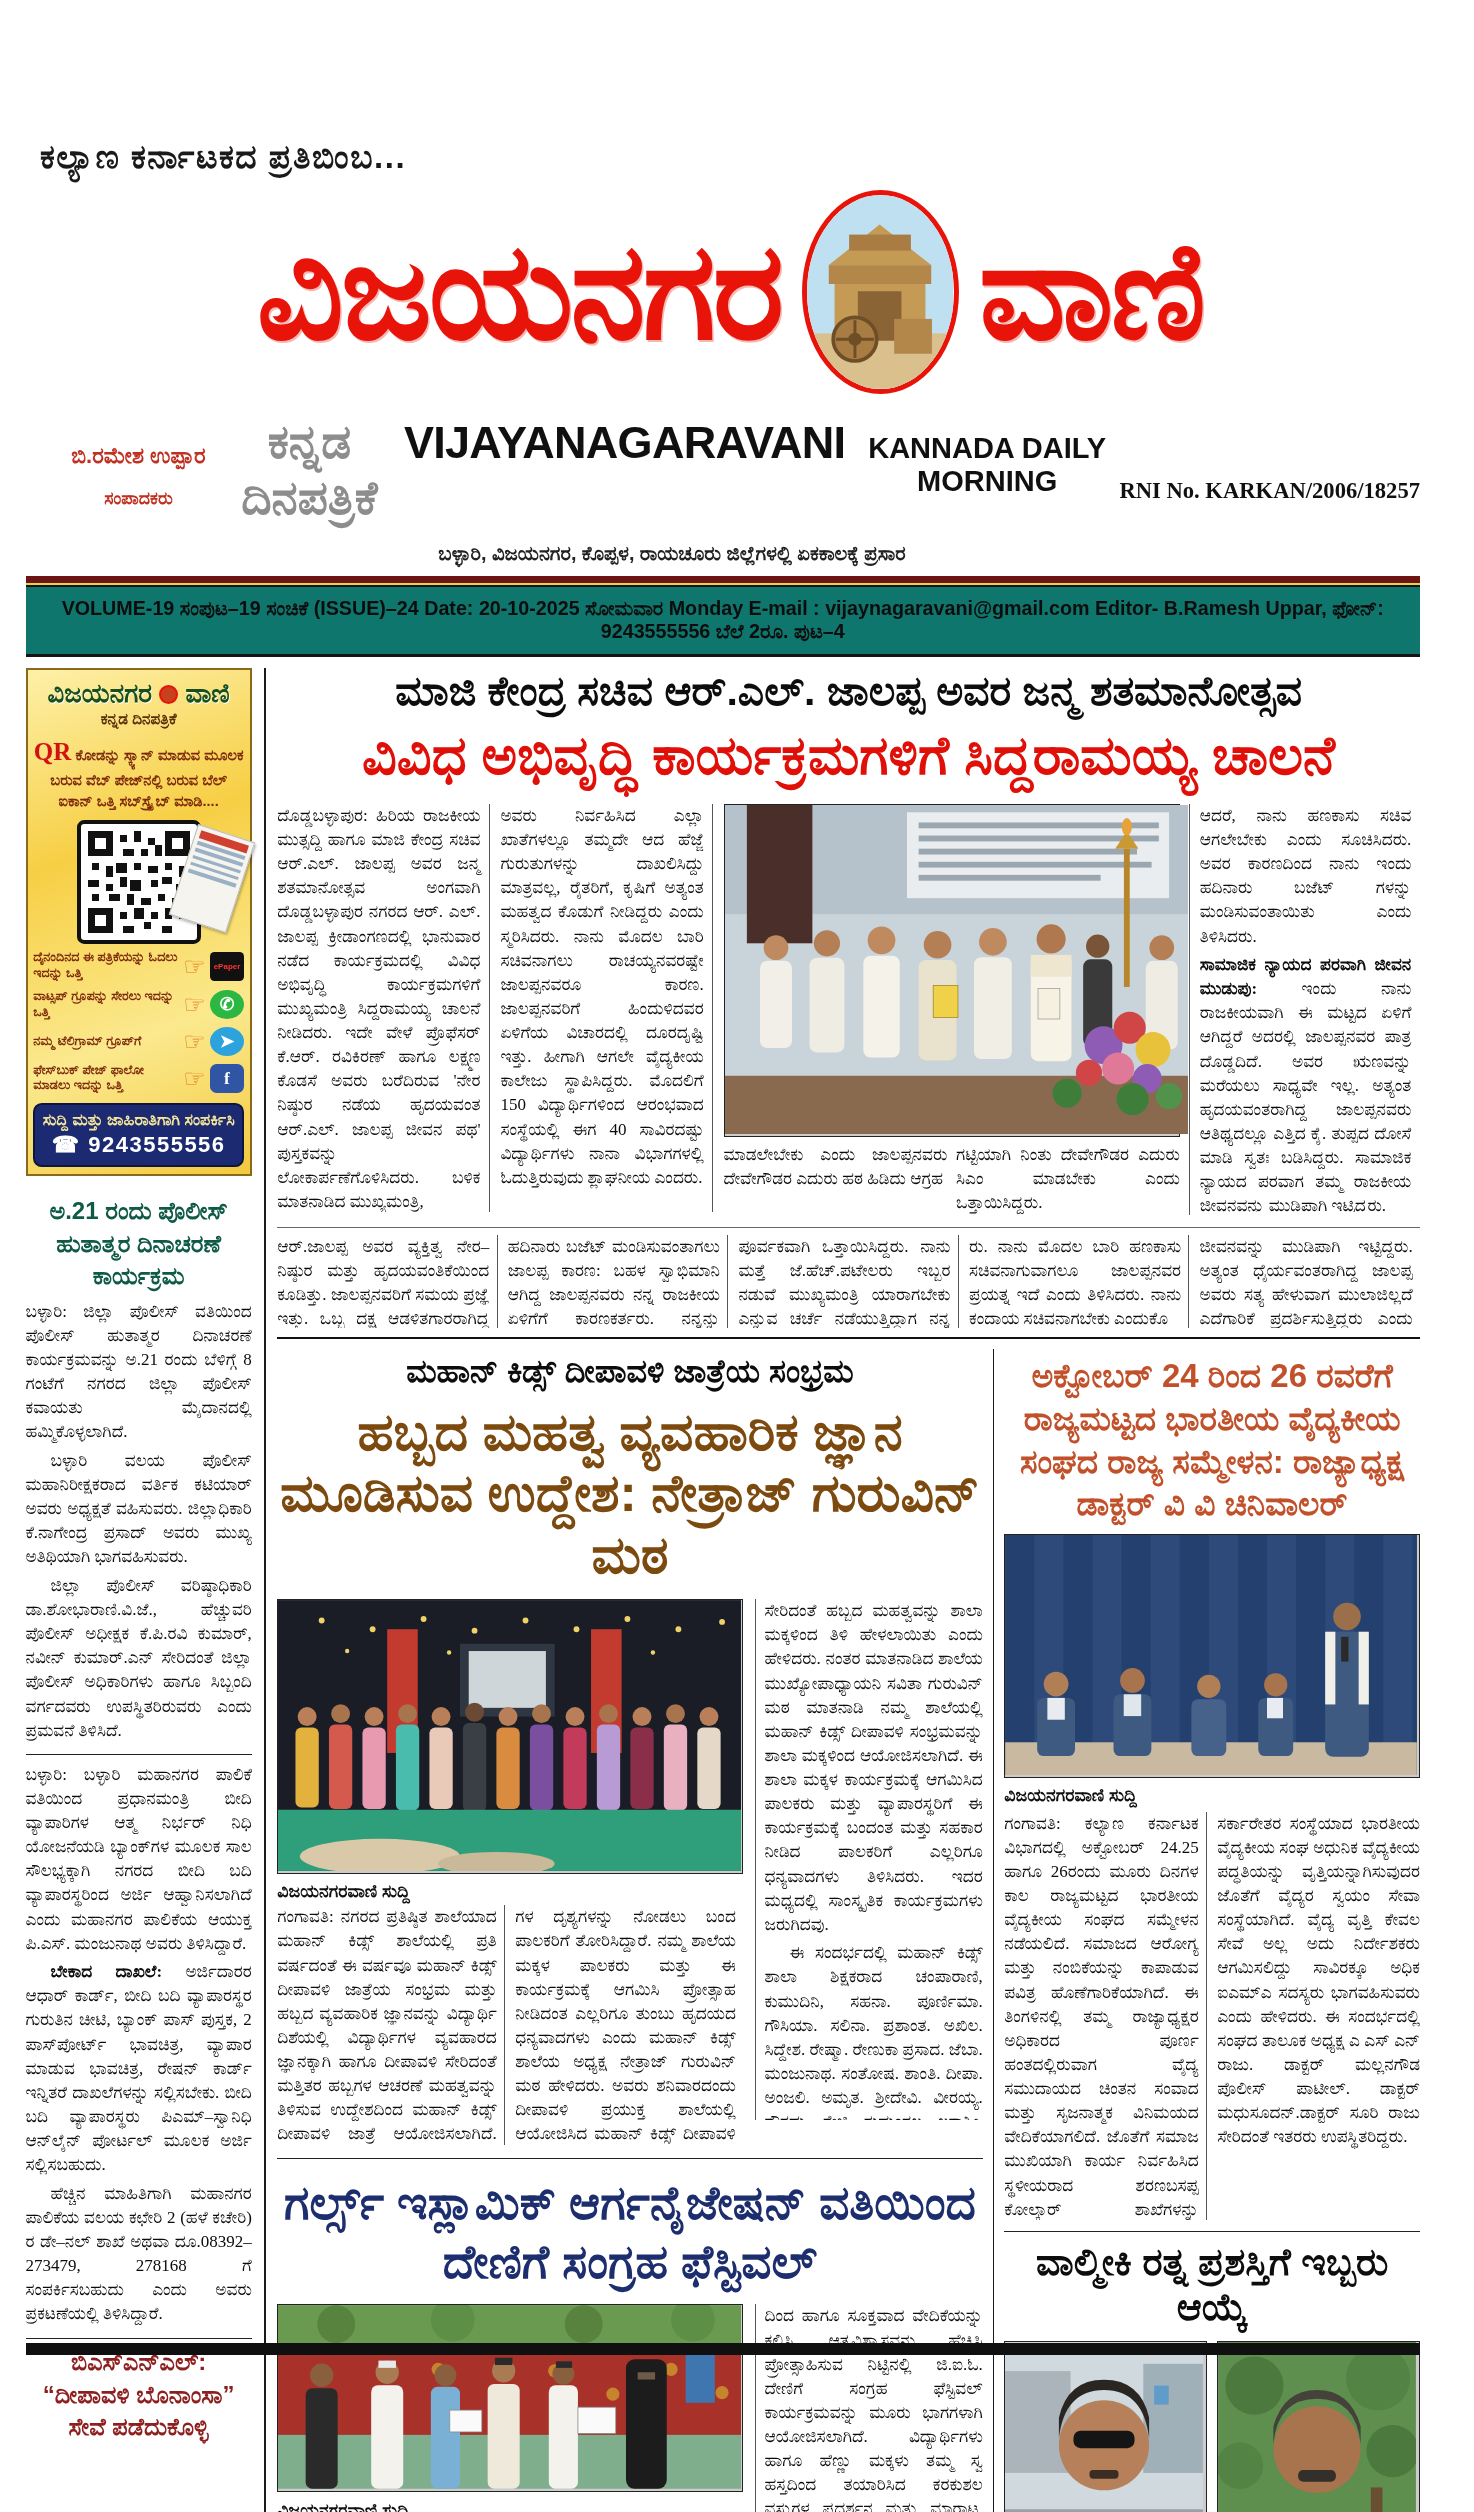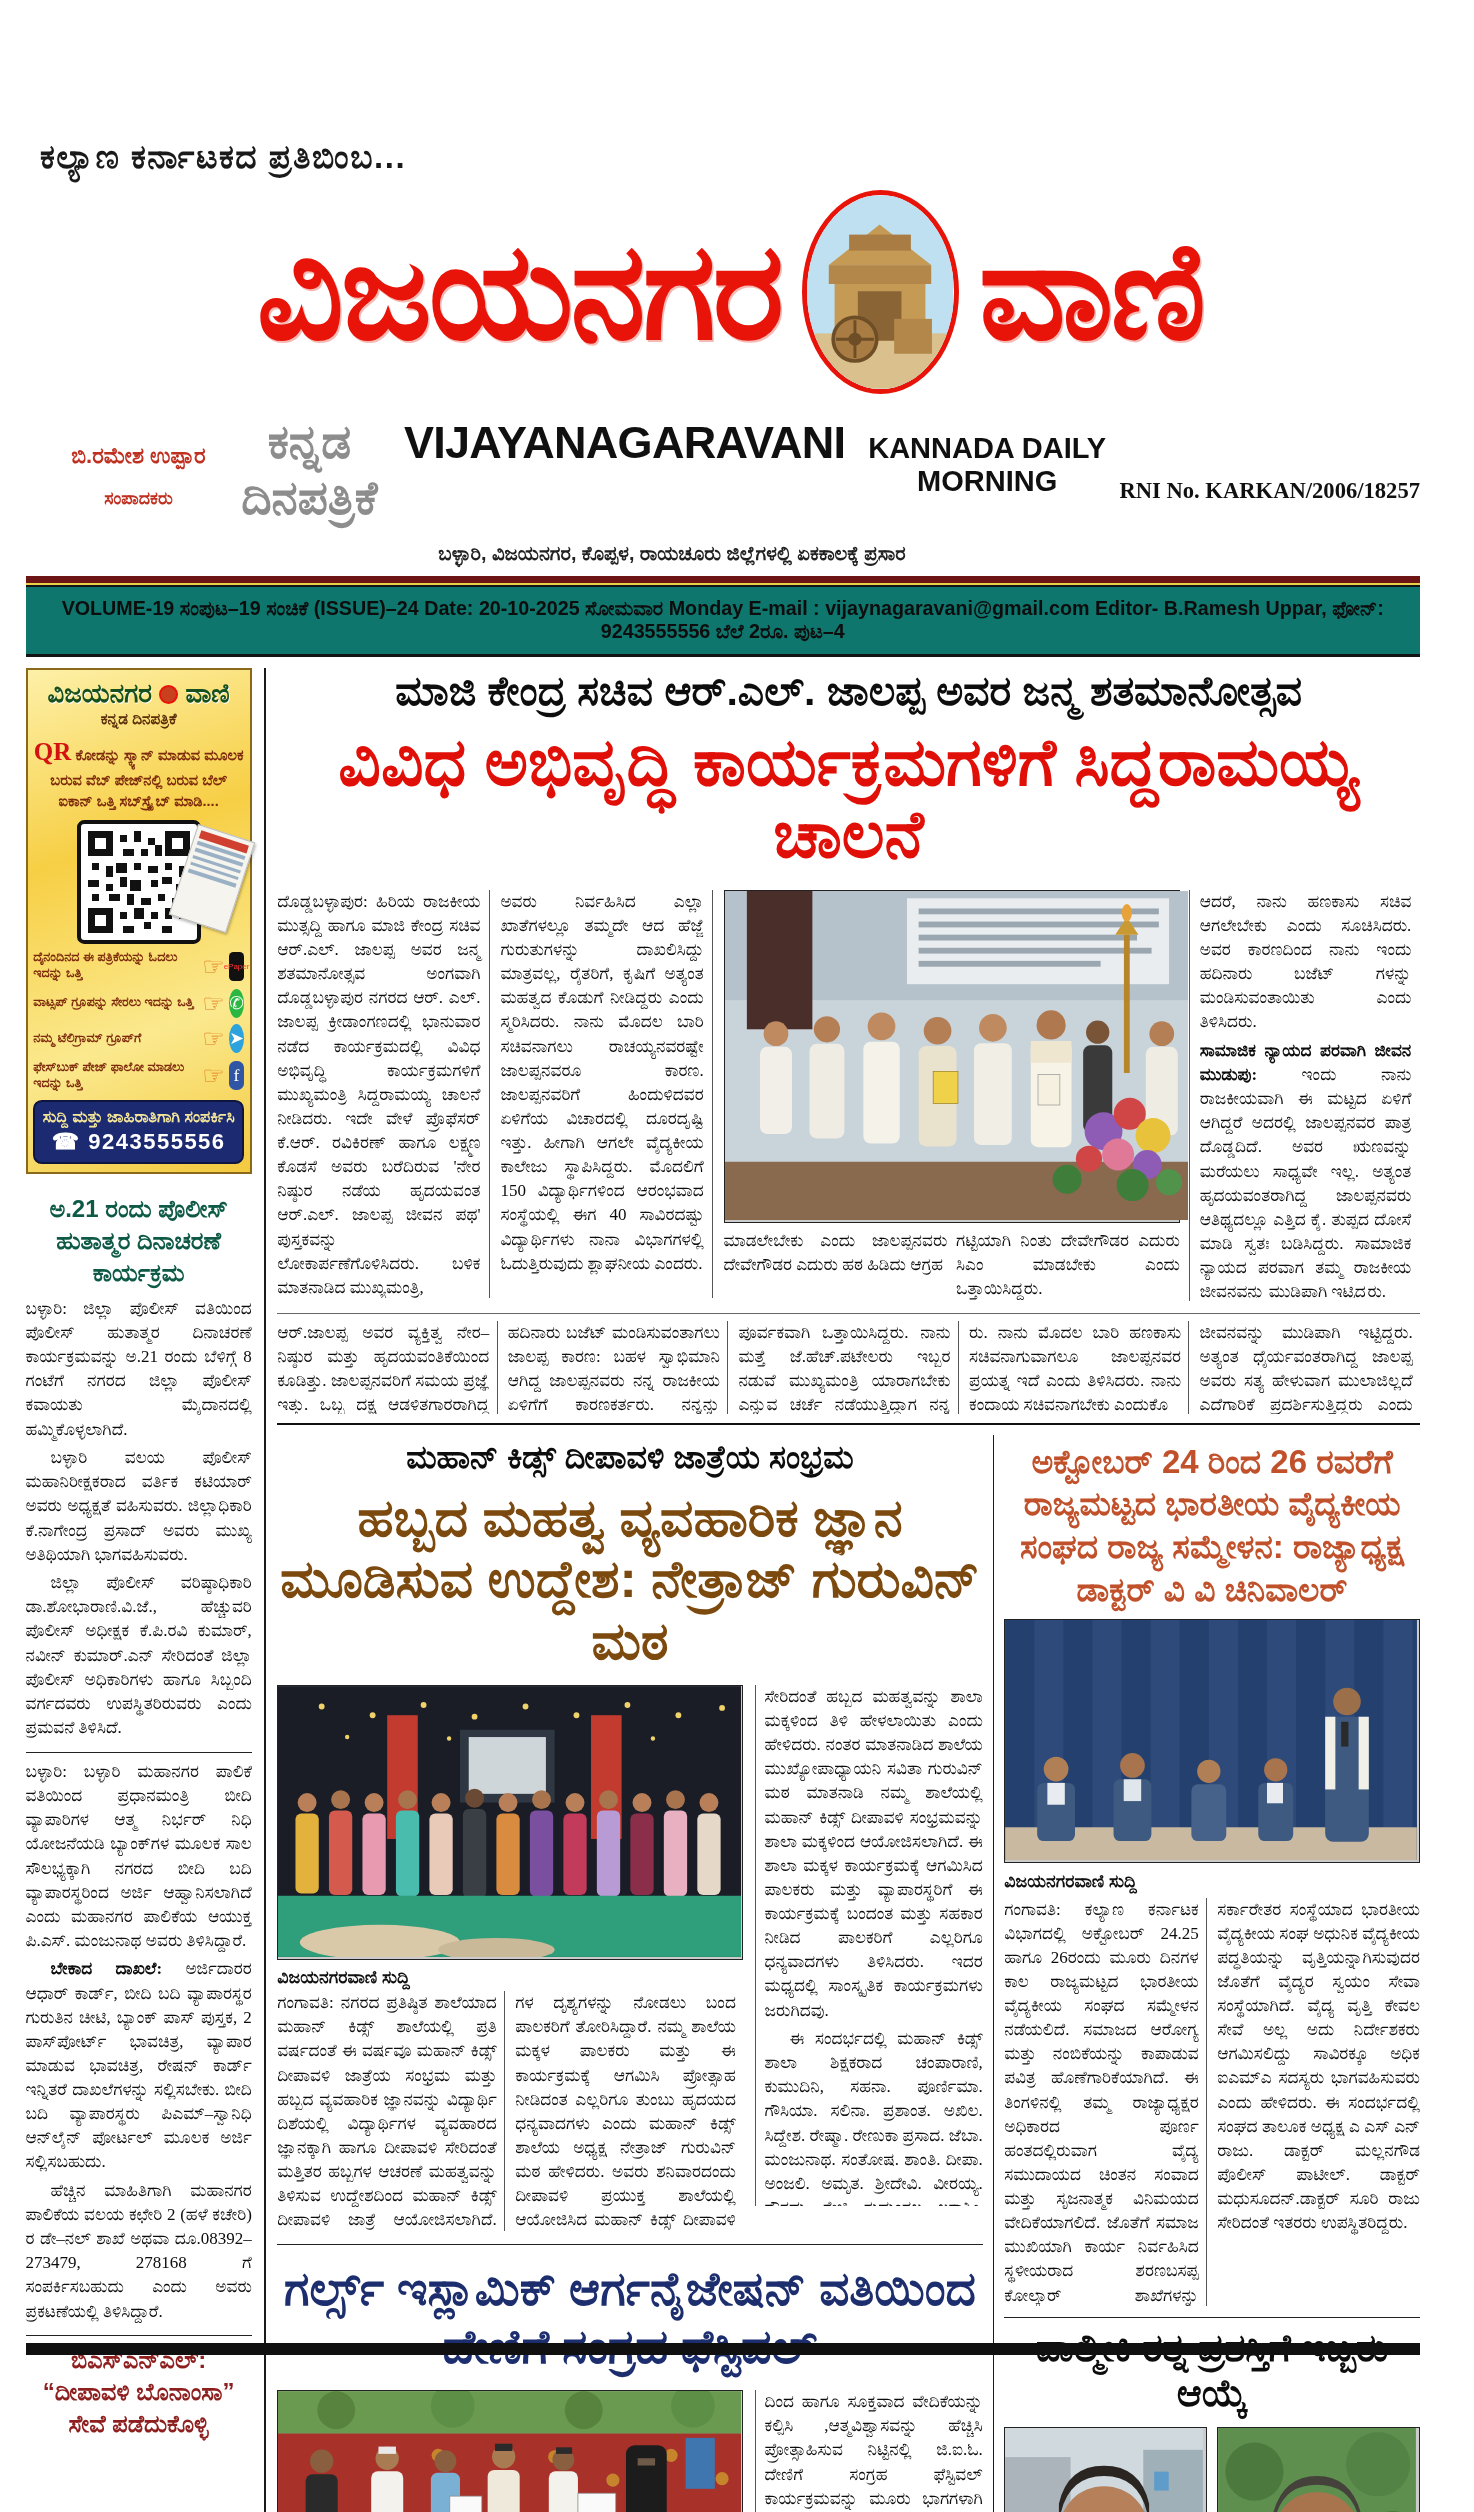--- a/index.html
+++ b/index.html
@@ -46,22 +46,22 @@
   .ad-desc .qr-word { color:#d41111; font-size:25px; font-family:"Liberation Serif",serif; }
   .qr-card { width:124px; height:124px; margin:7.3px auto 4.4px; background:#fff; border:4.4px solid #111; border-radius:7.3px;
              display:flex; align-items:center; justify-content:center; position:relative; }
   .ad-paper-thumb { position:absolute; right:-45px; top:7.3px; width:60px; height:95px; background:#f6f4ee;
                     border:1.5px solid #bbb; transform:rotate(18deg); box-shadow:1.5px 1.5px 2.9px rgba(0,0,0,.3); }
   .ad-paper-thumb i { display:block; height:7.3px; margin:4.4px 4.4px 0; background:#d04030; }
   .ad-paper-thumb em { display:block; height:3.6px; margin:3.6px 4.4px 0; background:#9ab0c4; }
   .ad-row { display:flex; align-items:center; justify-content:space-between; gap:4.4px; margin-top:6.6px; text-align:left; }
   .ad-row-text { font-size:12.7px; font-weight:bold; color:#7d2a0c; flex:1; line-height:1.25; }
   .finger { color:#e07820; font-size:25px; line-height:1; }
-  .soc { width:15px; height:29px; border-radius:50%; display:flex; align-items:center; justify-content:center;
-         color:#fff; font-weight:normal; font-size:17.5px; flex:0 0 auto; }
+  .soc { width:34px; height:29px; border-radius:50%; display:flex; align-items:center; justify-content:center;
+         color:#fff; font-weight:bold; font-size:17.5px; flex:0 0 auto; }
   .soc.epaper { border-radius:4.4px; background:#111; color:#f33; font-size:8px; }
   .soc.wa { background:#2bb741; }
   .soc.tg { background:#2ca3dc; }
   .soc.fb { border-radius:6.6px; background:#2f55a4; font-family:"Liberation Serif",serif; }
   .ad-contact { margin-top:8.7px; background:#1c2a72; border:2.2px solid #0d1540; border-radius:8.7px; padding:5.8px 2.9px 7.3px; }
   .ad-contact-line1 { color:#f5e79a; font-size:16px; font-weight:bold; }
   .ad-contact-line2 { color:#ffffff; font-size:22px; font-weight:bold; margin-top:2.9px; letter-spacing:1.5px; }
 
   
   .rail-article { border-top:1.5px solid #222; margin-top:11.7px; padding-top:7.3px; }
@@ -71,21 +71,21 @@
   .rail-head.magenta { color:#b43fa0; }
   .rail-head.maroon { color:#8e1f1f; }
   .body-text { font-family:"Liberation Serif", serif; font-size:17px; line-height:1.42; text-align:justify; color:#0c0c0c; }
   .body-text p { margin-bottom:4.4px; text-indent:25px; }
   .body-text p.noindent { text-indent:0; }
   .bold { font-weight:bold; }
 
   
   .main-story { border-bottom:2.2px solid #111; padding-bottom:8.7px; }
   .ms-kicker { text-align:center; font-size:41px; font-weight:bold; color:#0d0d0d; line-height:1.15; }
-  .ms-headline { text-align:center; font-size:66px; font-weight:bold; color:#e01008; line-height:1.1; margin-top:10.2px; }
+  .ms-headline { text-align:center; font-size:54px; font-weight:bold; color:#e01008; line-height:1.1; margin-top:10.2px; }
   .ms-row { display:grid; grid-template-columns:213px 213px 466px 1fr; gap:10.2px; margin-top:19px; }
   .ms-col { height:408px; overflow:hidden; border-right:0.7px solid #555; padding-right:8.7px; }
   .ms-col.last { border-right:none; }
   .ms-photo-cell { display:flex; flex-direction:column; gap:5.8px; border-right:0.7px solid #555; padding-right:8.7px; }
   .photo-frame { border:1.5px solid #222; background:#ccc; }
   .caption-cols { display:grid; grid-template-columns:1fr 1fr; gap:8.7px; }
   .subhead { font-weight:bold; }
   .ms-strip { display:grid; grid-template-columns:repeat(5,1fr); gap:10.2px; margin-top:11.7px; border-top:0.7px solid #666; padding-top:7.3px; }
   .ms-strip .body-text { height:93px; overflow:hidden; border-right:0.7px solid #555; padding-right:7.3px; }
   .ms-strip .body-text:last-child { border-right:none; }

